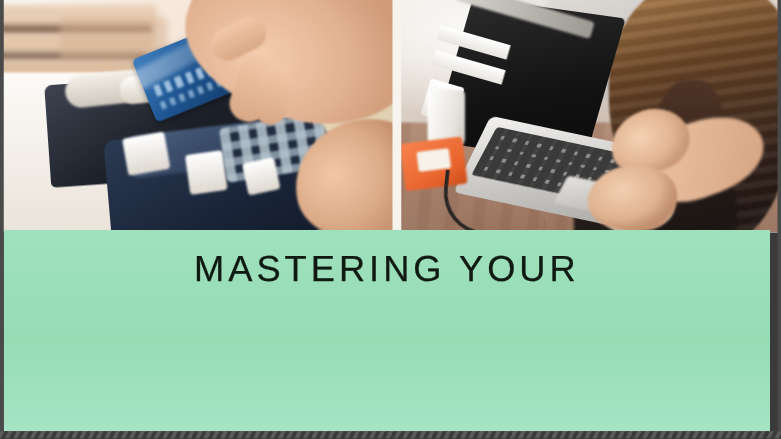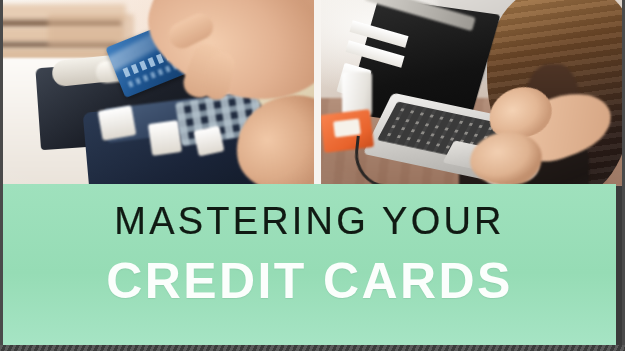--- a/index.html
+++ b/index.html
@@ -448,21 +448,21 @@
     z-index: 20;
   }
 
   #title-line-1 {
     position: absolute;
     left: 0; right: 0;
     top: 18px;
     text-align: center;
     color: #101a13;
     font-family: "Liberation Sans", sans-serif;
-    font-size: 38px;
+    font-size: 29px;
     font-weight: 300;
     letter-spacing: 3.2px;
     line-height: 1;
     white-space: nowrap;
     -webkit-text-stroke: 0.2px #101a13;
   }
   #title-line-2 {
     position: absolute;
     left: 0; right: 0;
     top: 72px;
@@ -566,21 +566,20 @@
       <div id="sleeve-white"></div>
       <div id="hand-typing"></div>
       <div id="hand-lower"></div>
 
       <div class="photo-veil"></div>
     </div>
   </div>
 
   <div id="title-band">
     <div id="title-line-1">MASTERING YOUR</div>
-    <div id="title-line-2">CREDIT CARDS</div>
   </div>
 
   <div id="edge-left"></div>
   <div id="edge-right"></div>
 
   <div id="bottom-hatch"></div>
 
 </div>
 
 </body></html>

